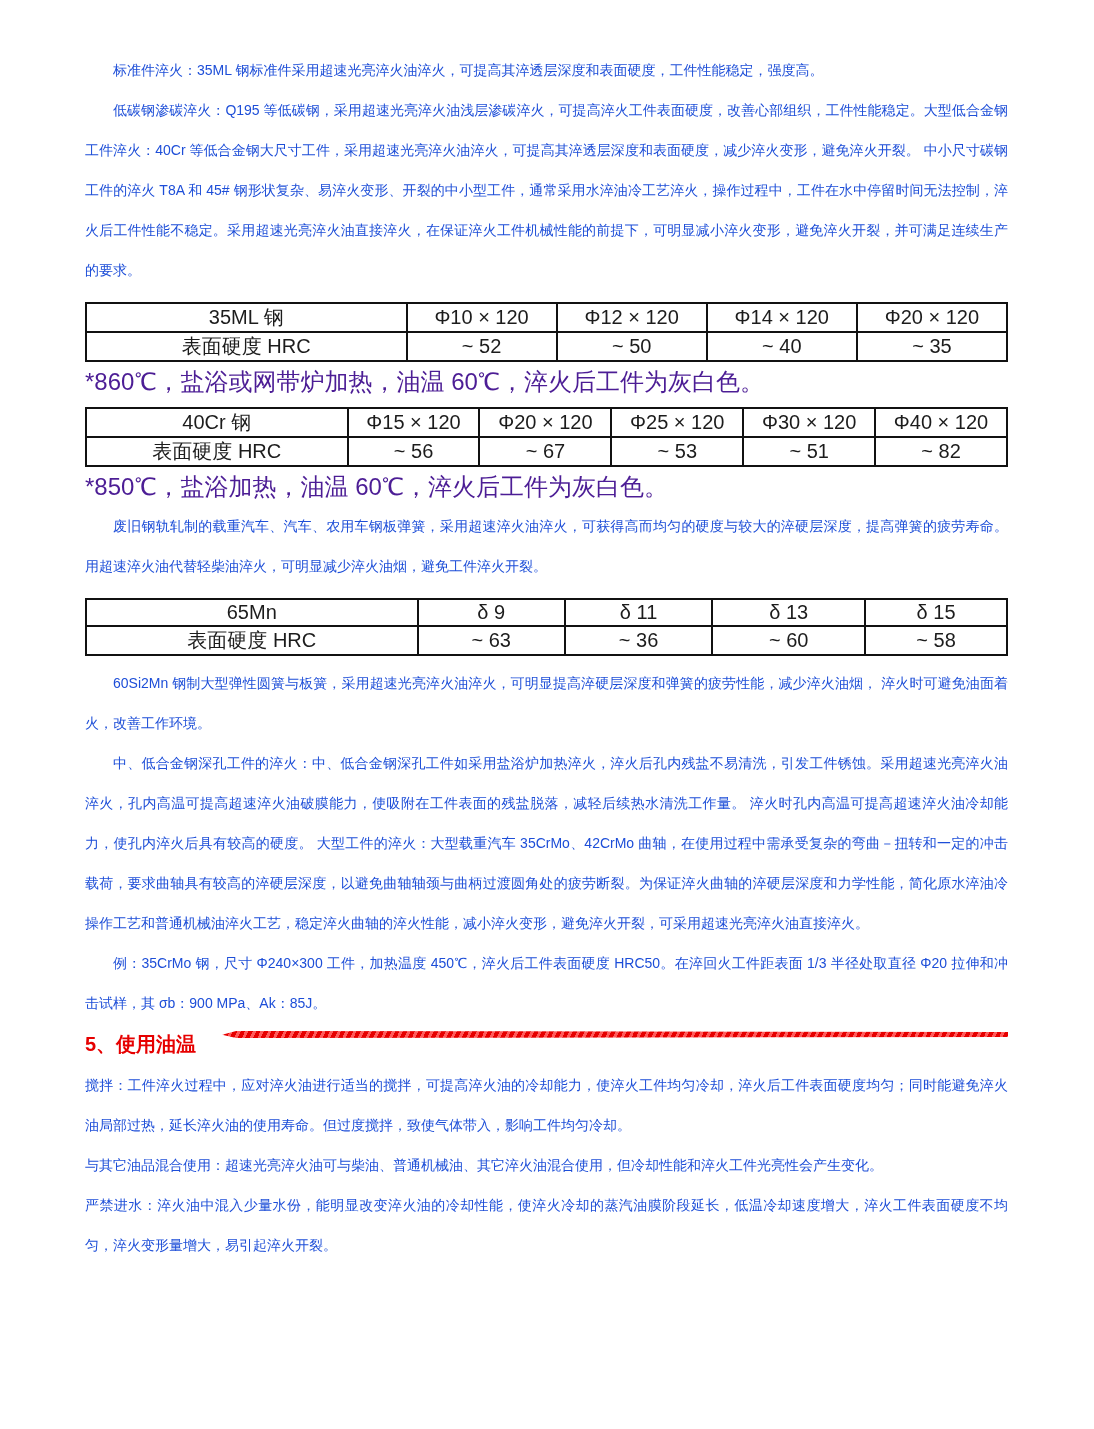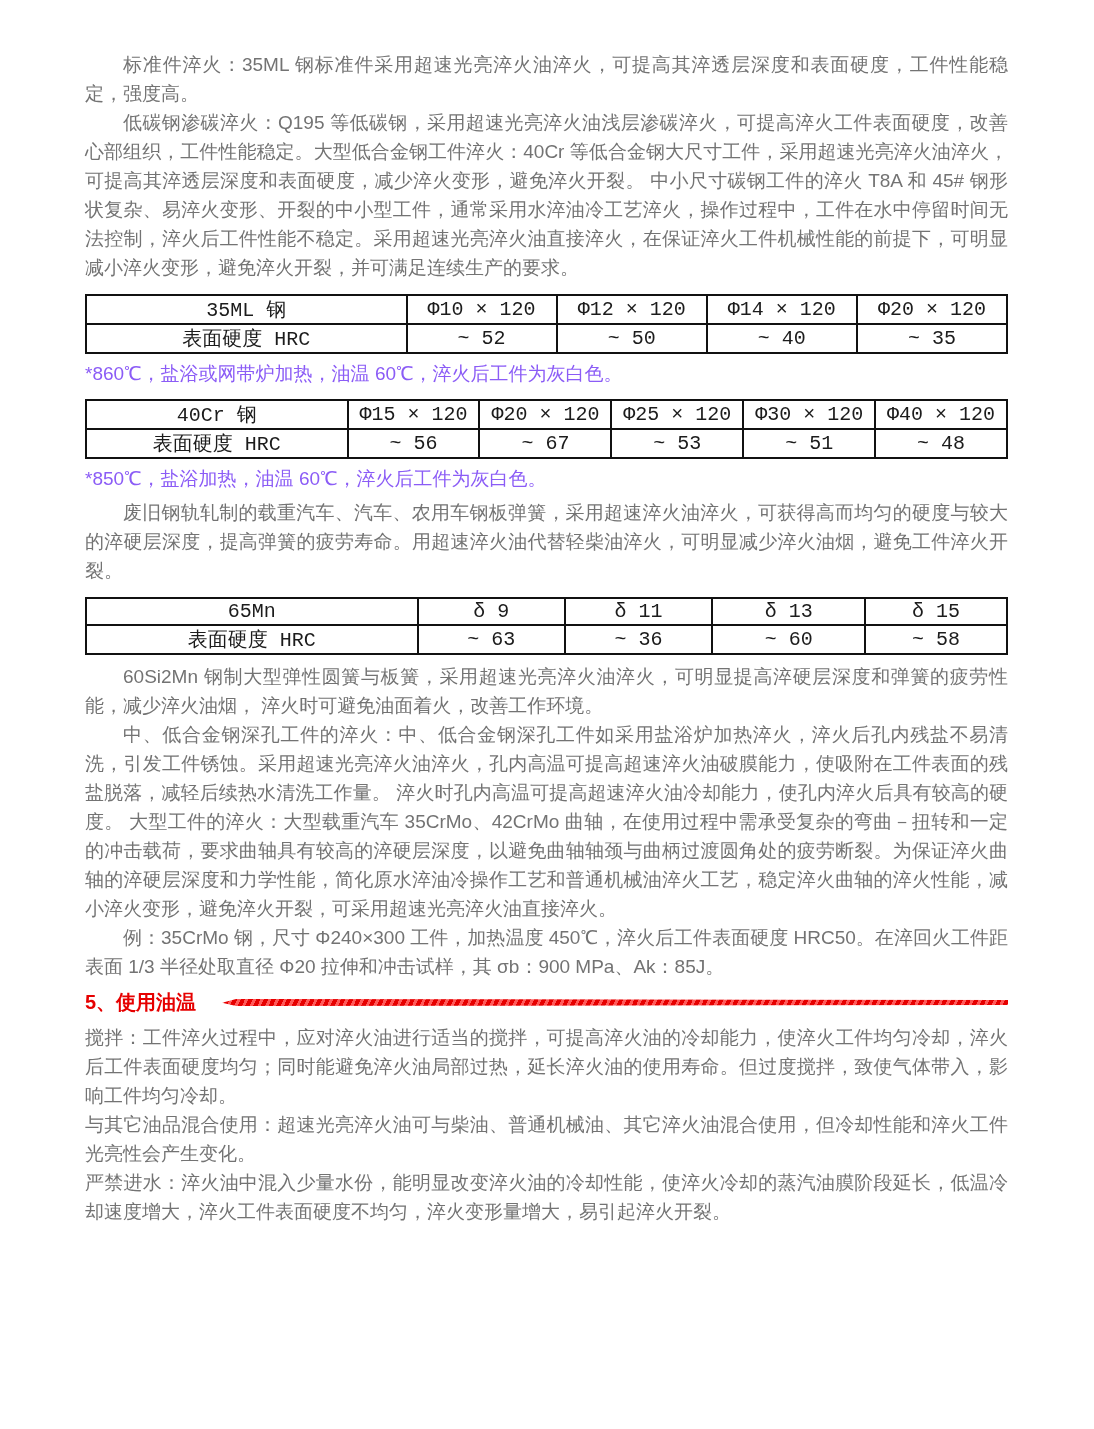--- a/index.html
+++ b/index.html
@@ -9,53 +9,51 @@
     height: 1429px;
     font-family: "Liberation Sans", sans-serif;
     color: #1c1c1c;
     position: relative;
     overflow: hidden;
   }
   .page {
     padding: 50px 86px 0 85px;
   }
   .para {
-    font-size: 19px;
-    line-height: 29px;
+    font-size: 14px;
+    line-height: 40px;
     text-align: justify;
-    color: #737373;
+    color: #1d4ed8;
   }
   .indent { text-indent: 2em; }
   .spec-table {
     width: 100%;
     border-collapse: collapse;
     table-layout: fixed;
     margin-top: 12px;
     margin-bottom: 7px;
   }
   .spec-table th, .spec-table td {
     border: 2px solid #111111;
     height: 27px;
     text-align: center;
     vertical-align: middle;
     font-size: 20px;
     font-weight: normal;
     color: #1c1c1c;
     padding: 0 4px;
-    font-family: Liberation Mono, monospace;
   }
   .note {
-    font-size: 19px;
+    font-size: 24px;
     line-height: 26px;
     margin-bottom: 6px;
-    color: #8b5cf6;
+    color: #4c1d95;
   }
   .sec-heading {
     display: flex;
-    align-items: center;
     margin-top: 8px;
     margin-bottom: 7px;
   }
   .sec-title {
     color: #e60000;
     font-size: 20px;
     font-weight: bold;
     white-space: nowrap;
   }
   .red-line {
@@ -118,21 +116,21 @@
       <th>Φ25 × 120</th>
       <th>Φ30 × 120</th>
       <th>Φ40 × 120</th>
     </tr>
     <tr>
       <td>表面硬度 HRC</td>
       <td>~ 56</td>
       <td>~ 67</td>
       <td>~ 53</td>
       <td>~ 51</td>
-      <td>~ 48</td>
+      <td>~ 82</td>
     </tr>
   </tbody>
     </table>
   <p class="note">*850℃，盐浴加热，油温 60℃，淬火后工件为灰白色。</p>
 
   <p class="para indent">废旧钢轨轧制的载重汽车、汽车、农用车钢板弹簧，采用超速淬火油淬火，可获得高而均匀的硬度与较大的淬硬层深度，提高弹簧的疲劳寿命。用超速淬火油代替轻柴油淬火，可明显减少淬火油烟，避免工件淬火开裂。</p>
 
   <table class="spec-table">
     <colgroup>
       <col style="width:36%">

